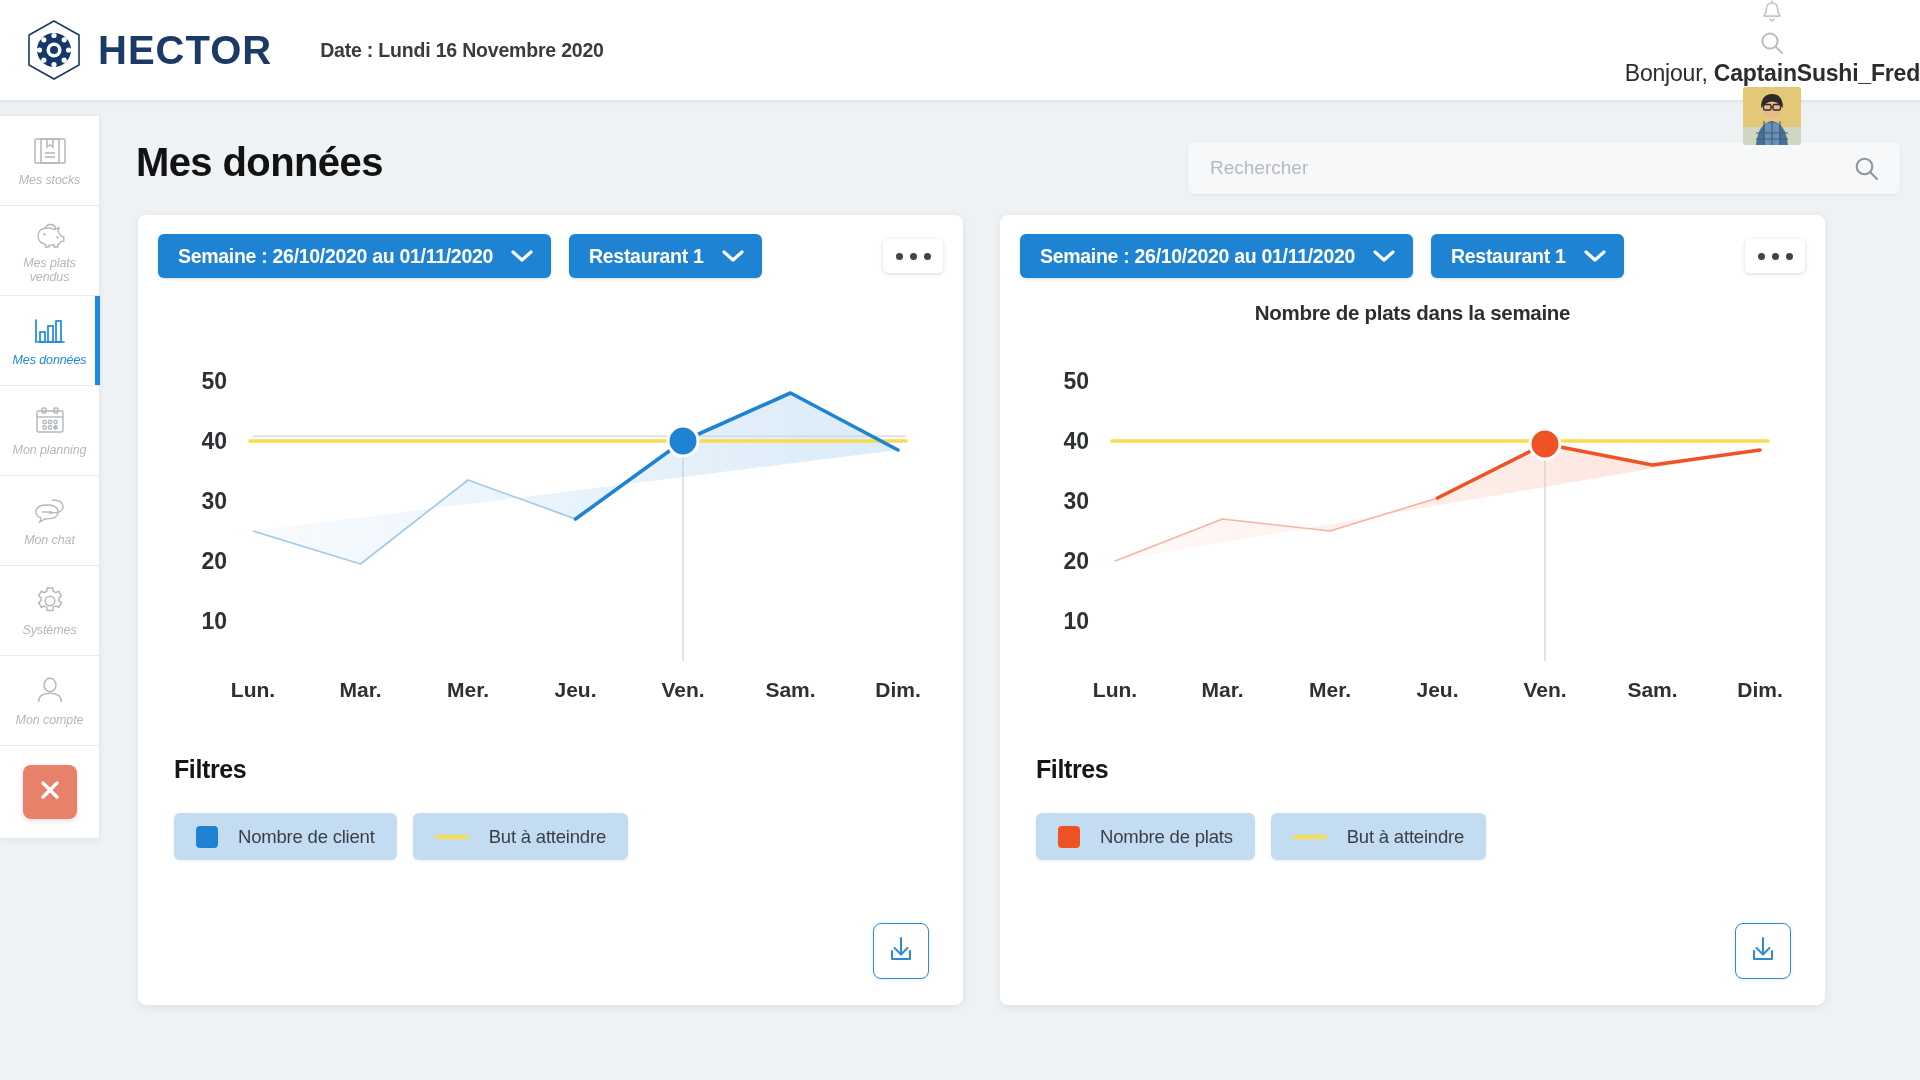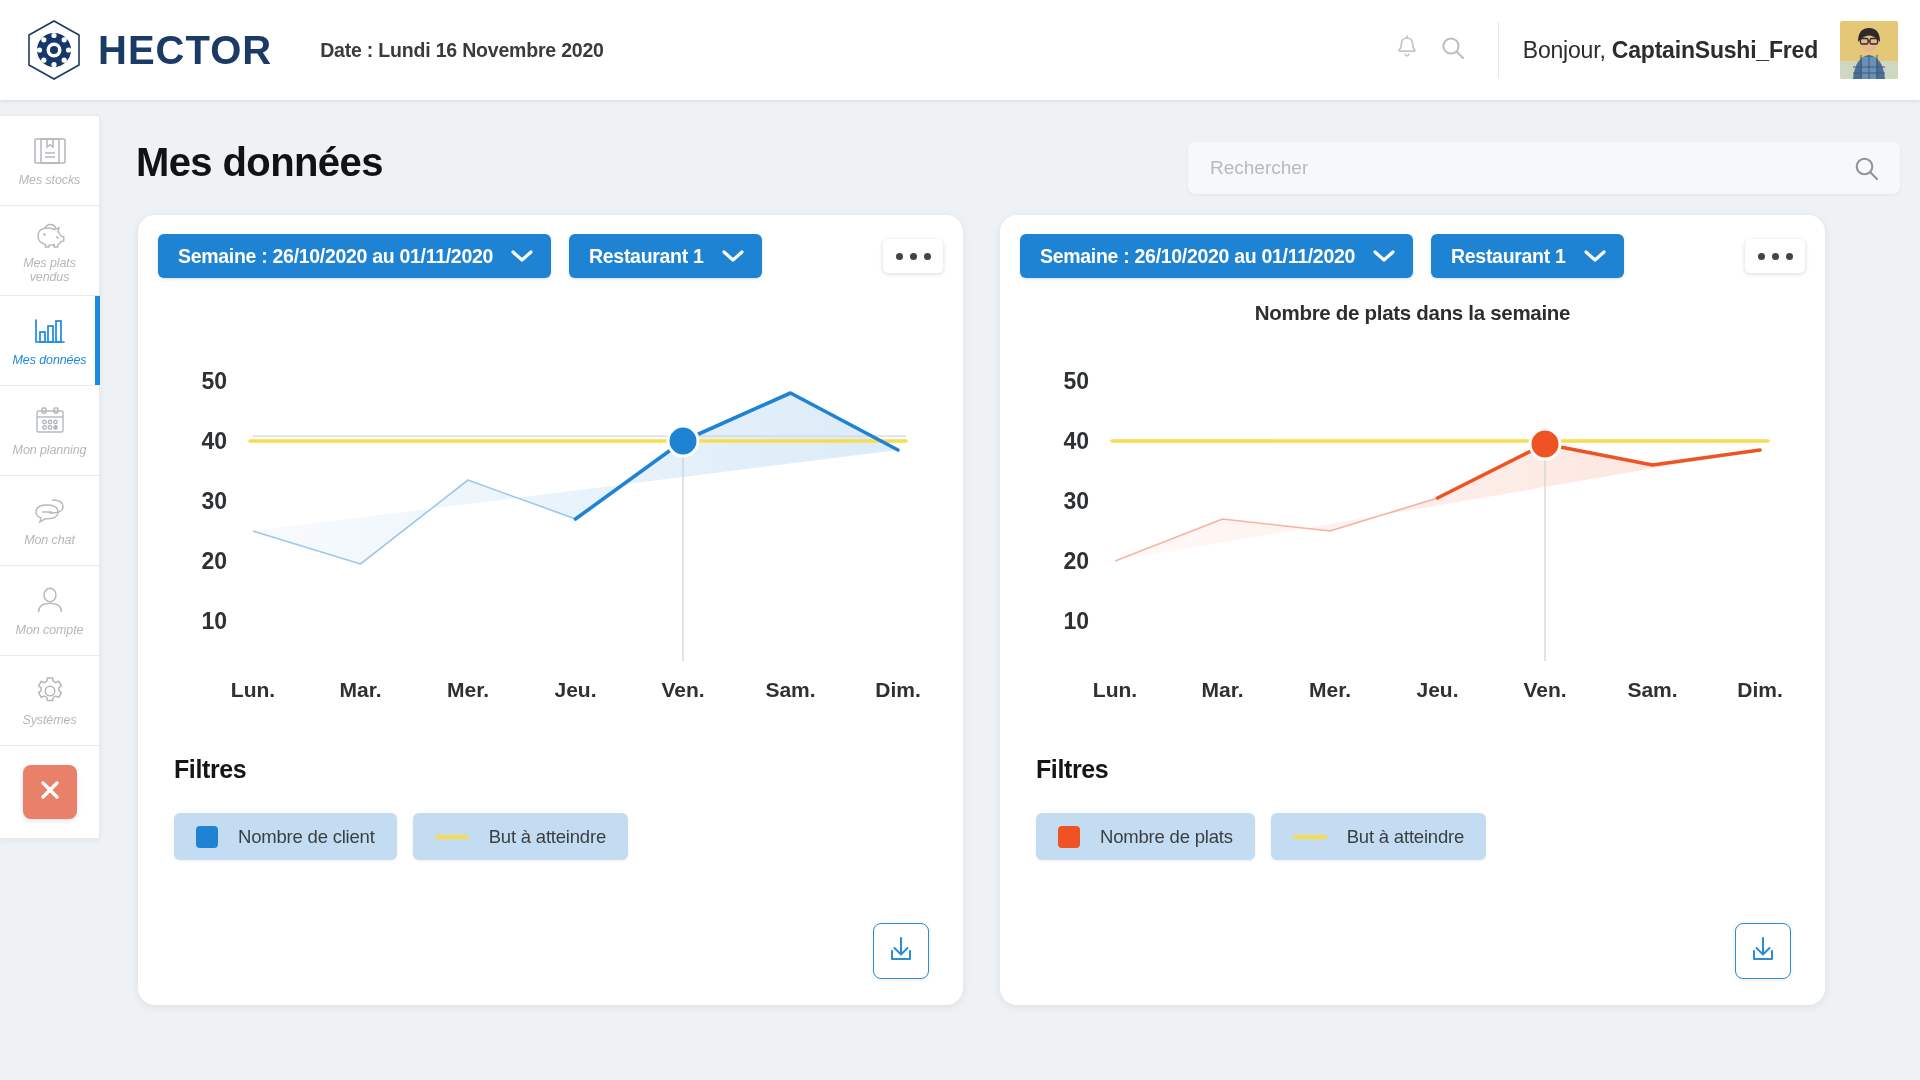--- a/index.html
+++ b/index.html
@@ -25,21 +25,21 @@
     margin-left: 16px;
     font-size: 40px; font-weight: 700; letter-spacing: 1px;
     color: #1b3a66;
   }
   .header-date {
     margin-left: 48px;
     font-size: 19.5px; font-weight: 700; color: #3b3b3b;
     letter-spacing: -0.2px;
   }
   .header-right {
-    margin-left: auto; display: flex; align-items: center; height: 100%;
+    margin-left: auto; display: flex; align-items: center; height: 100%; flex-direction: column;
   }
   .hdr-icon-btn {
     width: 46px; height: 46px; display: flex; align-items: center; justify-content: center;
     cursor: pointer; color: #c2c6cb;
   }
   .hdr-divider { width: 1px; height: 56px; background: #e3e6ea; margin: 0 24px 0 22px; }
   .greeting { font-size: 23px; color: #2c2c2c; letter-spacing: -0.2px; white-space: nowrap; }
   .greeting b { font-weight: 700; }
   .avatar {
     width: 58px; height: 58px; margin-left: 22px; margin-right: 22px;
@@ -100,21 +100,21 @@
     font-family: "Liberation Sans", sans-serif;
     font-size: 19px; color: #5a5f66; padding: 0 22px;
   }
   .search-box input::placeholder { color: #b6babf; }
   .search-ico-right { padding-right: 20px; color: #9aa0a6; display: flex; cursor: pointer; }
 
   
   .card {
     position: absolute; top: 215px;
     width: 825px; height: 790px;
-    background: #ffffff; border-radius: 17px;
+    background: #ffffff; border-radius: 8px;
     box-shadow: 0 2px 8px rgba(0,0,0,0.08);
   }
   .card.left  { left: 138px; }
   .card.right { left: 1000px; }
 
   .card-toolbar { position: absolute; top: 18px; left: 20px; right: 20px; height: 46px; display: flex; align-items: center; }
   .pill {
     height: 44px; border-radius: 6px; background: #1f83d4; color: #fff;
     display: flex; align-items: center; gap: 18px;
     padding: 0 18px 0 20px; cursor: pointer;
@@ -289,36 +289,36 @@
         <path d="M20 3 q11 0 11 6.5 q0 6.5 -11 6.5 q-1.6 0 -3 -.2"></path>
         <path d="M15 8 q-11 0 -11 7 q0 4.4 5 6 l-1.2 4 l5.4 -3.2 q.9 .1 1.8 .1 q11 0 11 -6.9 Q26 8 15 8z"></path>
         <path d="M10 15 h10"></path>
       </svg>
     </span>
     <span class="side-label">Mon chat</span>
   </div>
 
   <div class="side-item">
     <span class="s-ico">
+      <svg width="32" height="32" viewBox="0 0 32 32" fill="none" stroke="#b3b8bd" stroke-width="1.5">
+        <path d="M13.3 3 h5.4 l.5 3.2 q1.4 .5 2.5 1.4 l3 -1.3 l2.7 4.6 l-2.5 2 q.2 1.4 0 2.8 l2.5 2 l-2.7 4.6 l-3 -1.3 q-1.1 .9 -2.5 1.4 l-.5 3.2 h-5.4 l-.5 -3.2 q-1.4 -.5 -2.5 -1.4 l-3 1.3 l-2.7 -4.6 l2.5 -2 q-.2 -1.4 0 -2.8 l-2.5 -2 l2.7 -4.6 l3 1.3 q1.1 -.9 2.5 -1.4z"></path>
+        <circle cx="16" cy="16" r="4.8"></circle>
+      </svg>
+    </span>
+    <span class="side-label">Systèmes</span>
+  </div>
+
+  <div class="side-item">
+    <span class="s-ico">
       <svg width="30" height="30" viewBox="0 0 30 30" fill="none" stroke="#b3b8bd" stroke-width="1.4">
         <ellipse cx="15" cy="9" rx="6" ry="6.8"></ellipse>
         <path d="M3.5 26 q0 -8.6 11.5 -8.6 q11.5 0 11.5 8.6"></path>
       </svg>
     </span>
     <span class="side-label">Mon compte</span>
-  </div>
-
-  <div class="side-item">
-    <span class="s-ico">
-      <svg width="32" height="32" viewBox="0 0 32 32" fill="none" stroke="#b3b8bd" stroke-width="1.5">
-        <path d="M13.3 3 h5.4 l.5 3.2 q1.4 .5 2.5 1.4 l3 -1.3 l2.7 4.6 l-2.5 2 q.2 1.4 0 2.8 l2.5 2 l-2.7 4.6 l-3 -1.3 q-1.1 .9 -2.5 1.4 l-.5 3.2 h-5.4 l-.5 -3.2 q-1.4 -.5 -2.5 -1.4 l-3 1.3 l-2.7 -4.6 l2.5 -2 q-.2 -1.4 0 -2.8 l-2.5 -2 l2.7 -4.6 l3 1.3 q1.1 -.9 2.5 -1.4z"></path>
-        <circle cx="16" cy="16" r="4.8"></circle>
-      </svg>
-    </span>
-    <span class="side-label">Systèmes</span>
   </div>
 
   <div class="side-close-wrap">
     <div class="side-close">
       <span>
         <svg width="28" height="28" viewBox="0 0 28 28" stroke="#ffffff" stroke-width="3.4" stroke-linecap="round">
           <path d="M7 7 L21 21 M21 7 L7 21"></path>
         </svg>
       </span>
     </div>

